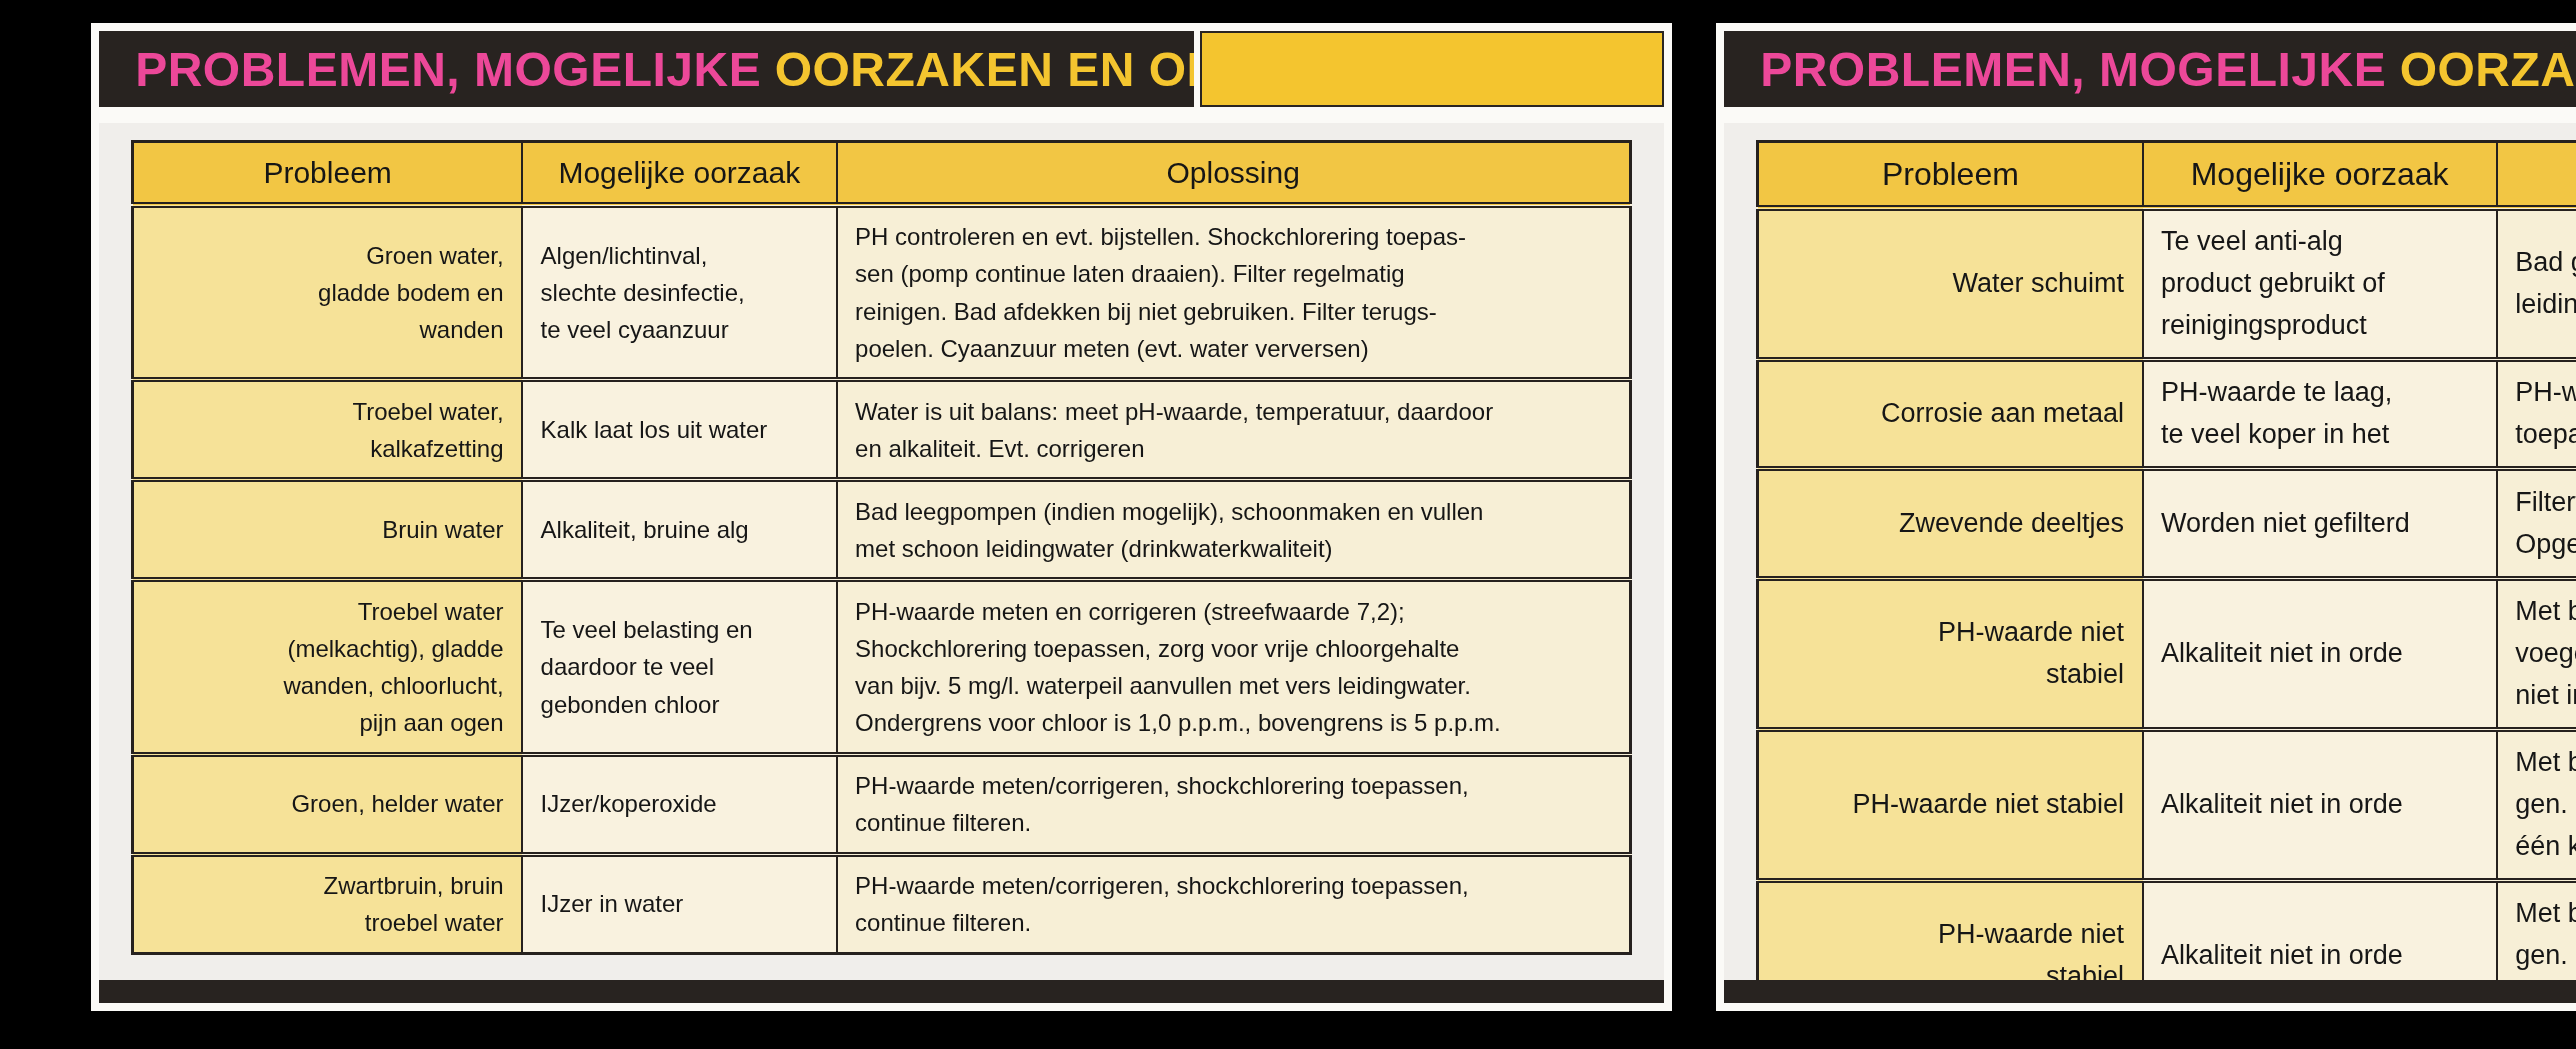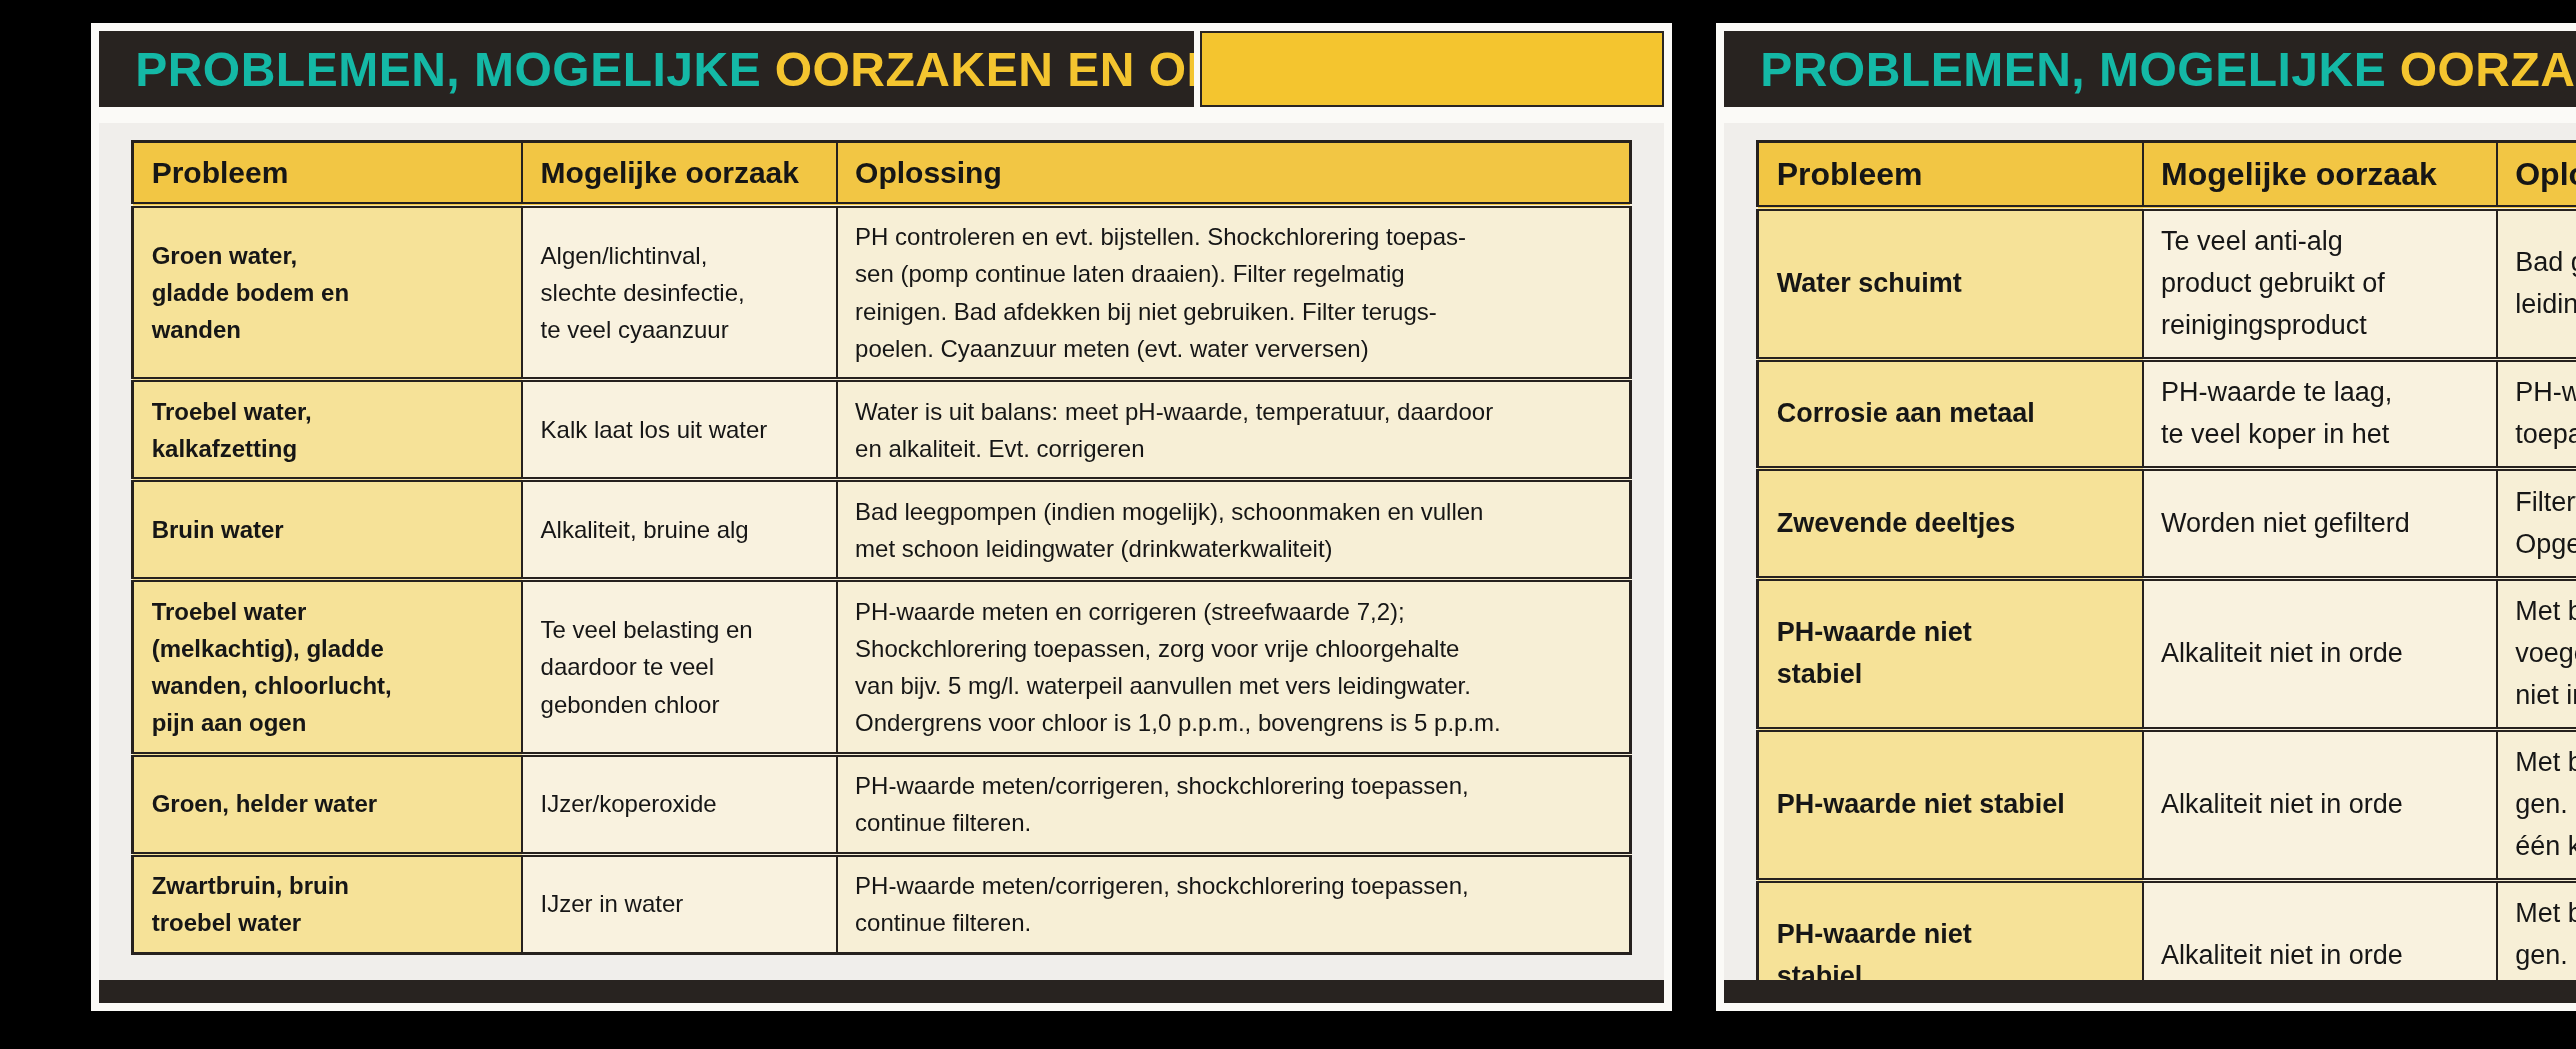--- a/index.html
+++ b/index.html
@@ -43,21 +43,21 @@
   .card-left  .titlebar-dark { width: 70%; }
   .card-right .titlebar-dark { width: 74%; }
   .titlebar-accent {
     flex: 1;
     margin-left: 5.2px;
     background: #F4C52F;
     border: 2.1px solid #2A2521;
     box-sizing: border-box;
   }
   .title-text { font-size: 48px; font-weight: 800; letter-spacing: 0.5px; }
-  .t-white  { color: #14b8a6; }
+  .t-white  { color: #ec4899; }
   .t-yellow { color: #F4C52F; margin-left: 0.28em; }
 
   .panel {
     flex: 1;
     background: #F0EEEB;
     padding: 17.5px 32px 0 32px;
     box-sizing: border-box;
     overflow: hidden;
   }
   .card-foot {
@@ -75,27 +75,28 @@
   .grid th, .grid td {
     box-sizing: border-box;
     vertical-align: middle;
     text-align: left;
     white-space: pre-line;
     border-left: 2.1px solid #26211E;
   }
   .grid th:first-child, .grid td:first-child { border-left: none; }
   .grid thead th {
     background: #F2C644;
-    font-weight: 700;
+    font-weight: 400;
     border-bottom: 6.2px double #26211E;
     padding: 12.4px 17.5px;
+    text-align: center;
   }
   .grid tbody tr + tr td { border-top: 5.2px double #26211E; }
   .grid td { padding: 10.3px 17.5px; }
-  .grid td.prob  { background: #F6E298; font-weight: 700; }
+  .grid td.prob  { background: #F6E298; font-weight: 400; text-align: right; }
   .grid td.cause { background: #F9F2DF; }
   .grid td.sol   { background: #F7EFD6; }
 
   .card-left  .grid thead th { font-size: 30px; }
   .card-left  .grid td  { font-size: 24px; line-height: 1.55; }
   .card-right .grid thead th { font-size: 32px; }
   .card-right .grid td  { font-size: 27px; line-height: 1.55; }
 
   .grid-left  col.c1 { width: 26%; } .grid-left  col.c2 { width: 21%; } .grid-left  col.c3 { width: 53%; }
   .grid-right col.c1 { width: 25%; } .grid-right col.c2 { width: 23%; } .grid-right col.c3 { width: 52%; }

